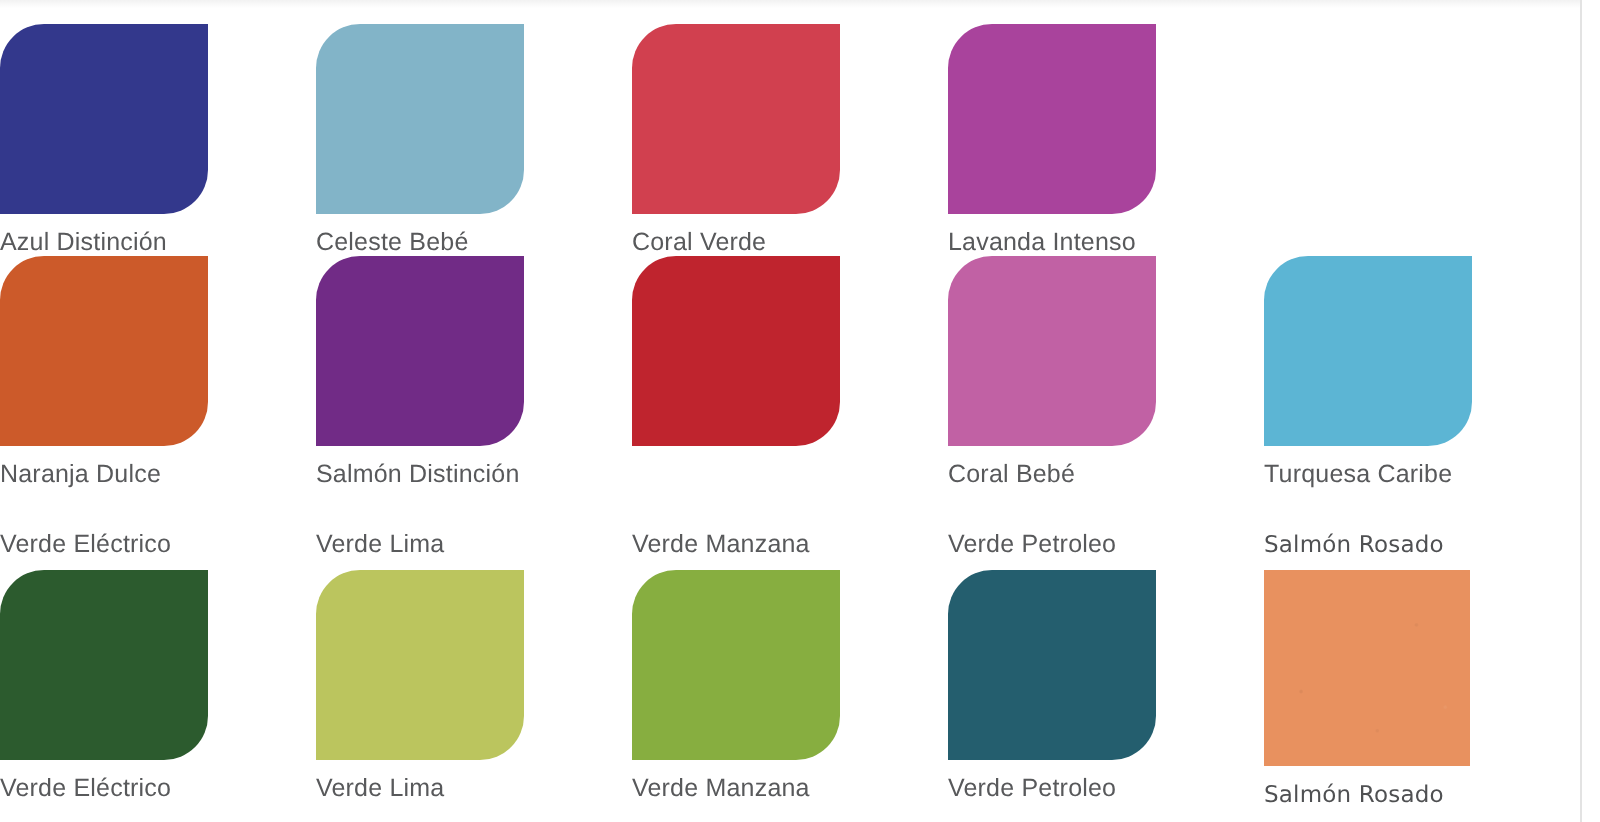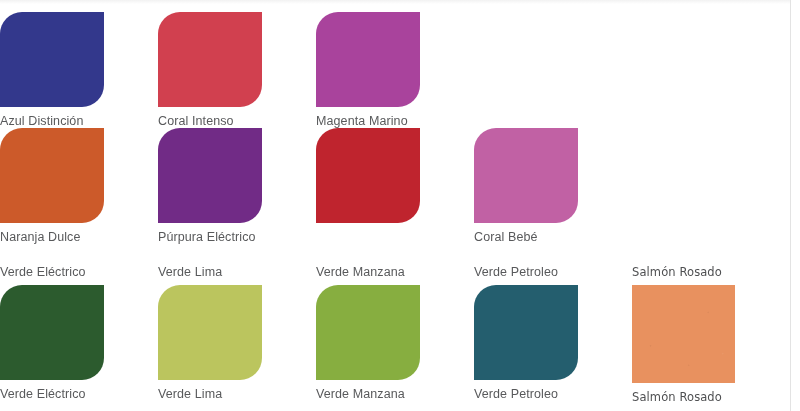--- a/index.html
+++ b/index.html
@@ -122,43 +122,51 @@
 <div id="page-top-edge"></div>
 <div id="page-edge"></div>
 
 <div id="palette">
     <div class="swatch-row row-0">
       <div class="swatch-cell">
         <div class="swatch-chip" style="background: rgb(51, 56, 140);"></div>
         <div class="swatch-caption">Azul Distinción</div>
       </div>
       <div class="swatch-cell">
+        <div class="swatch-chip" style="background: rgb(130, 180, 200);"></div>
+        <div class="swatch-caption">Celeste Bebé</div>
+      </div>
+      <div class="swatch-cell">
         <div class="swatch-chip" style="background: rgb(209, 64, 79);"></div>
-        <div class="swatch-caption">Coral Intenso</div>
+        <div class="swatch-caption">Coral Verde</div>
       </div>
       <div class="swatch-cell">
         <div class="swatch-chip" style="background: rgb(169, 67, 156);"></div>
-        <div class="swatch-caption">Magenta Marino</div>
+        <div class="swatch-caption">Lavanda Intenso</div>
       </div>
     </div>
     <div class="swatch-row row-1">
       <div class="swatch-cell">
         <div class="swatch-chip" style="background: rgb(204, 90, 42);"></div>
         <div class="swatch-caption">Naranja Dulce</div>
       </div>
       <div class="swatch-cell">
         <div class="swatch-chip" style="background: rgb(113, 43, 134);"></div>
-        <div class="swatch-caption">Púrpura Eléctrico</div>
+        <div class="swatch-caption">Salmón Distinción</div>
       </div>
       <div class="swatch-cell">
         <div class="swatch-chip" style="background: rgb(191, 36, 46);"></div>
       </div>
       <div class="swatch-cell">
         <div class="swatch-chip" style="background: rgb(193, 97, 164);"></div>
         <div class="swatch-caption">Coral Bebé</div>
+      </div>
+      <div class="swatch-cell">
+        <div class="swatch-chip" style="background: rgb(92, 181, 212);"></div>
+        <div class="swatch-caption">Turquesa Caribe</div>
       </div>
     </div>
     <div class="swatch-row row-2">
       <div class="swatch-cell">
         <div class="swatch-caption-top">Verde Eléctrico</div>
         <div class="swatch-chip" style="background: rgb(44, 91, 46);"></div>
         <div class="swatch-caption">Verde Eléctrico</div>
       </div>
       <div class="swatch-cell">
         <div class="swatch-caption-top">Verde Lima</div>

